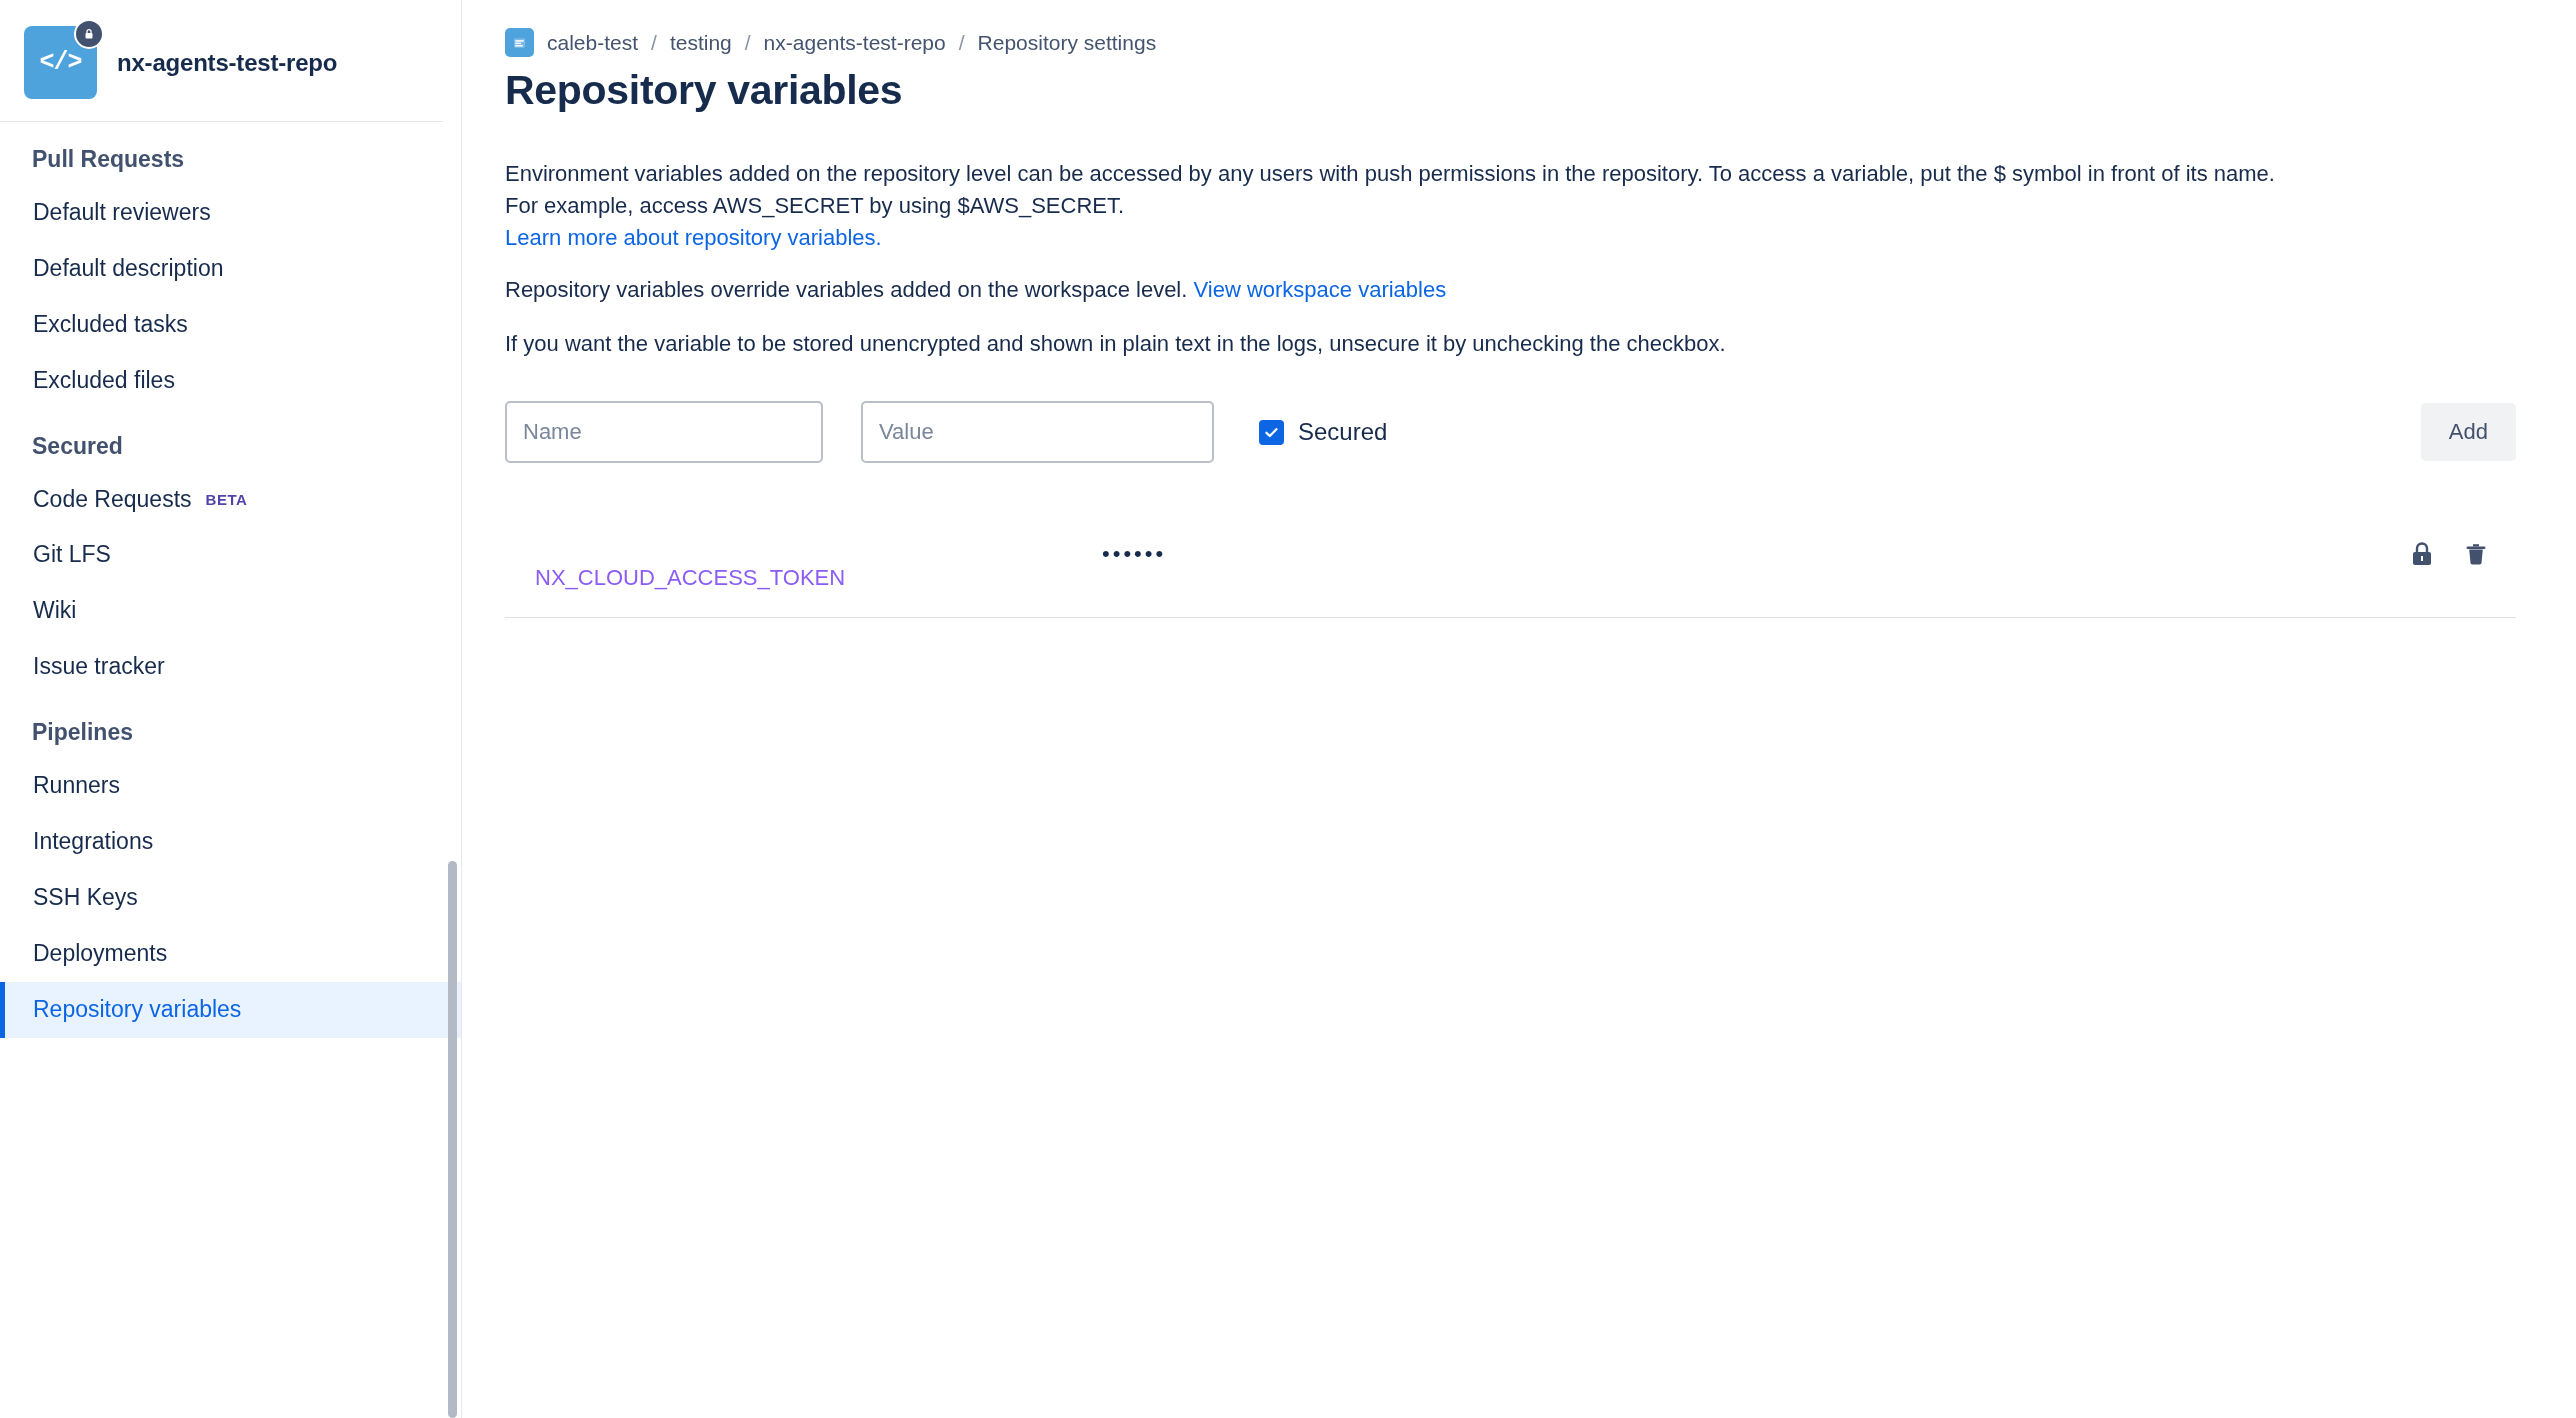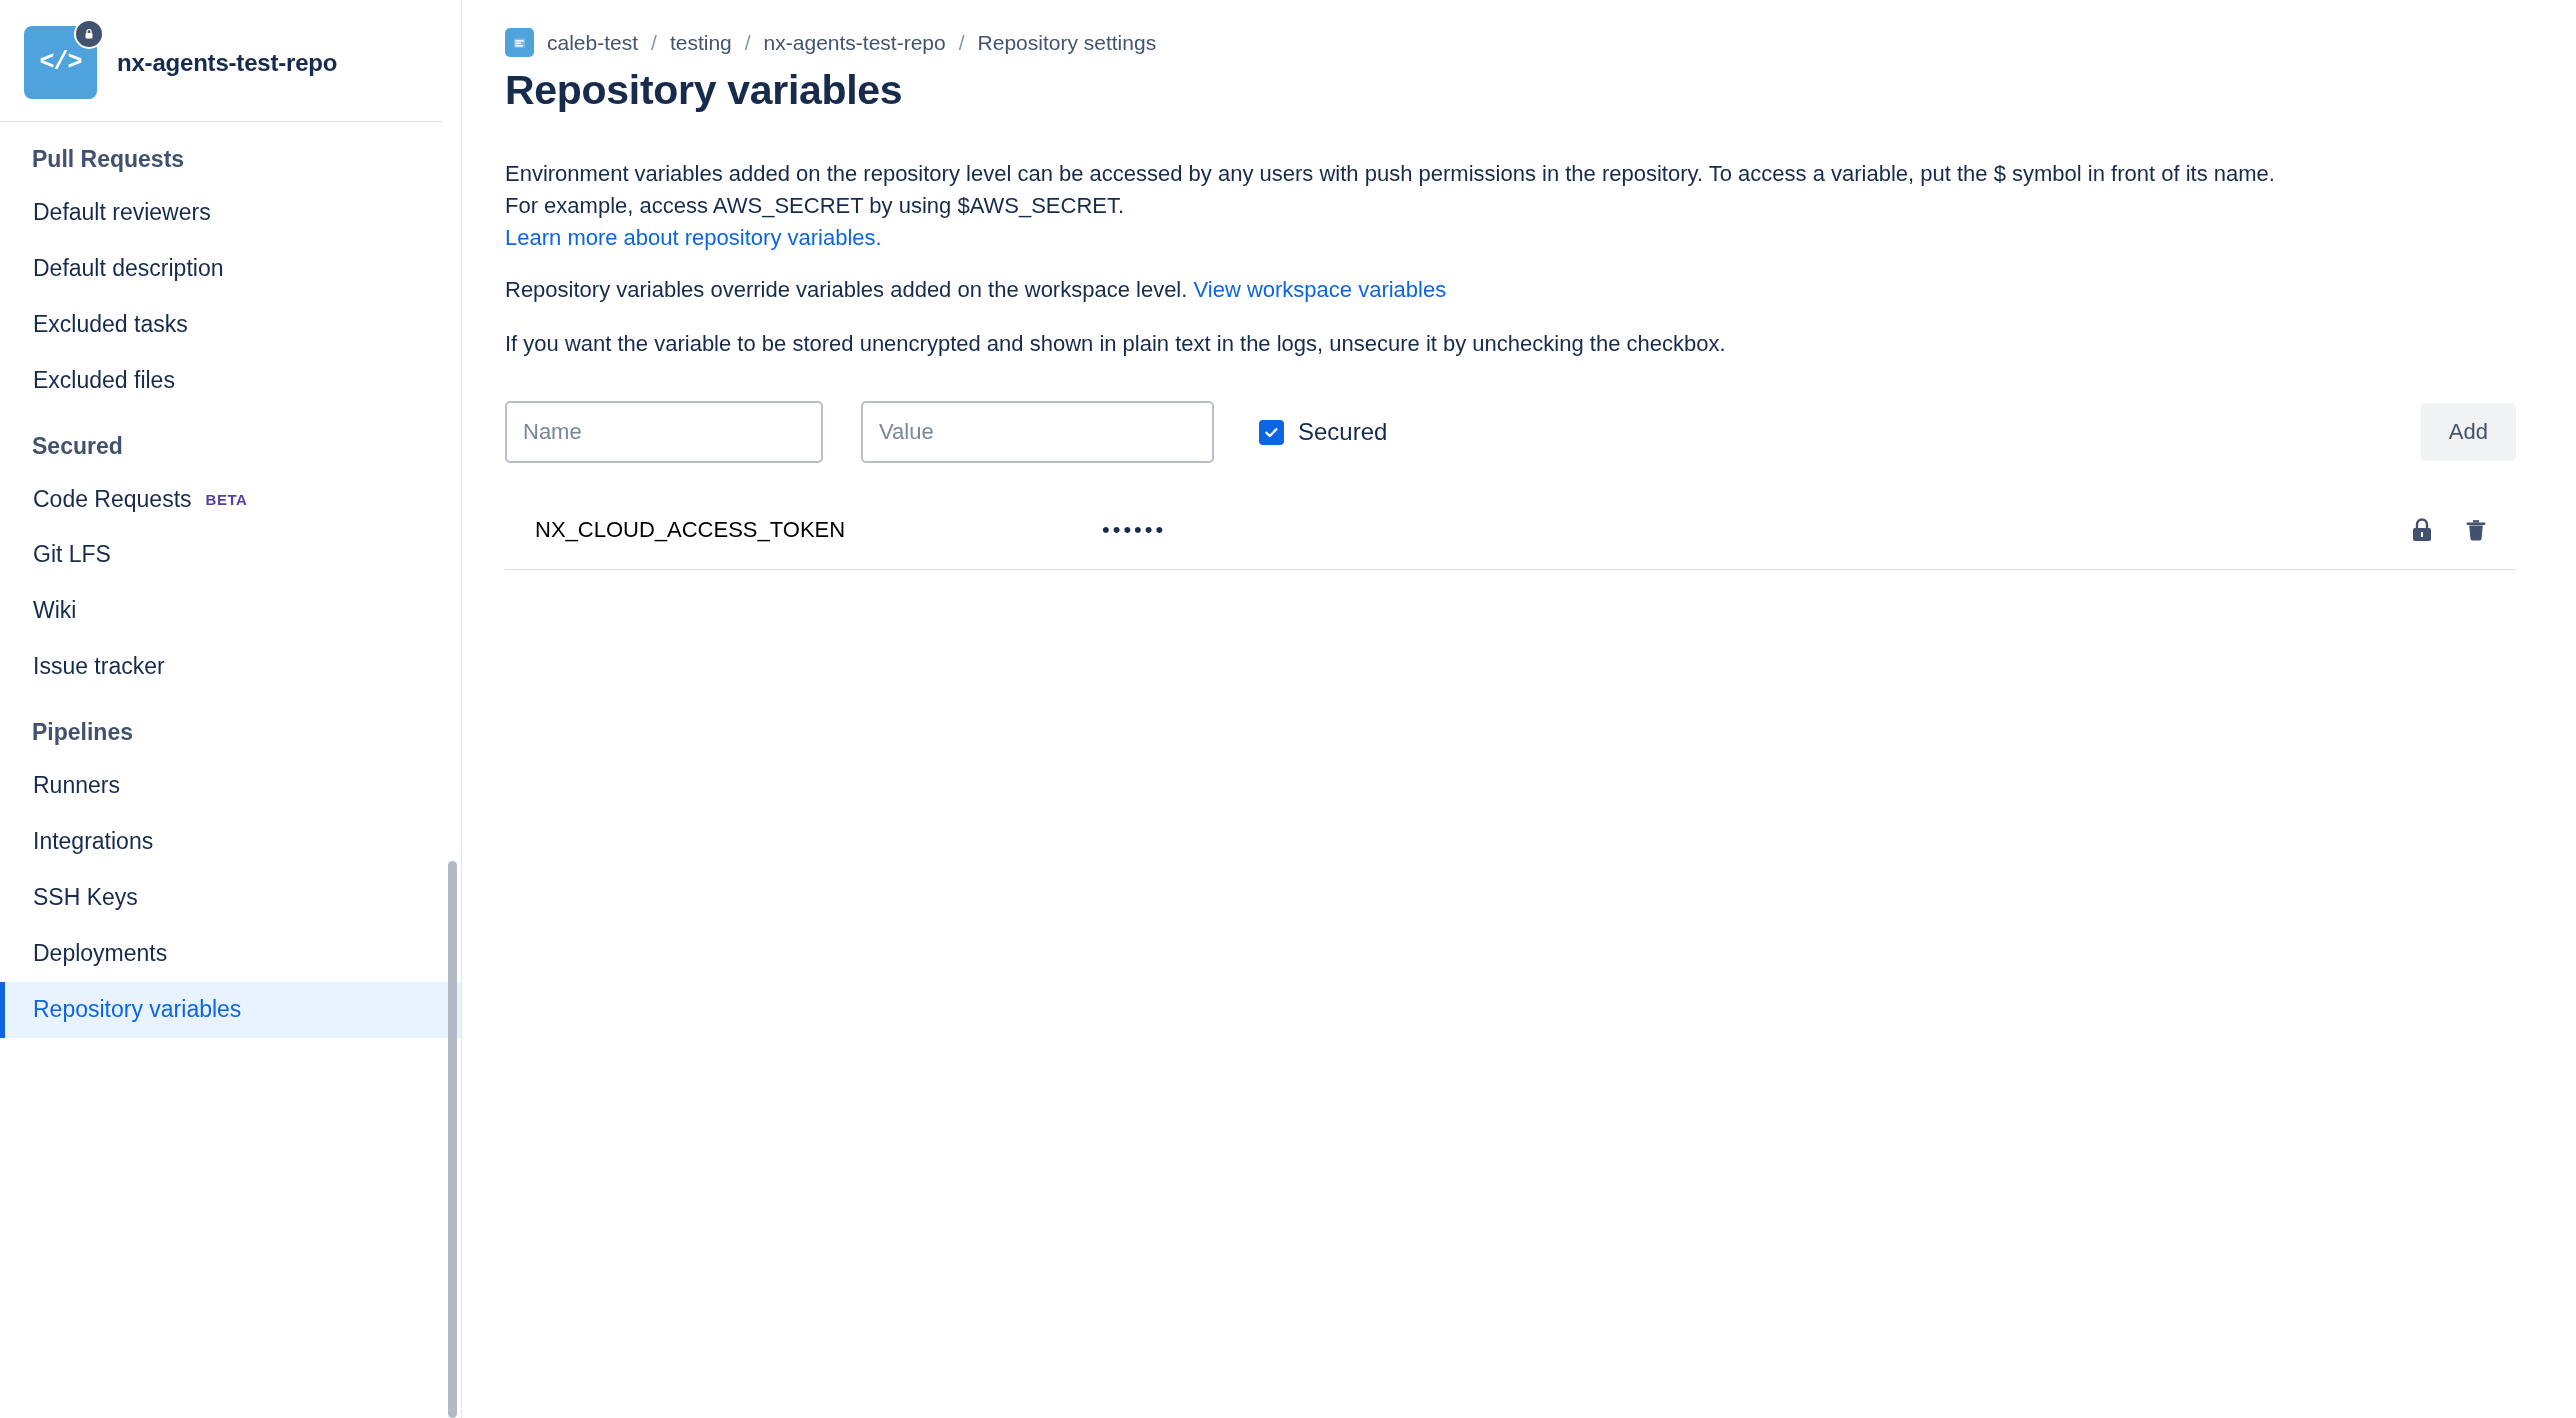--- a/index.html
+++ b/index.html
@@ -245,24 +245,25 @@
     margin-top: 38px;
     border-bottom: 1px solid #dfe1e6;
   }
   .var-row {
     display: flex;
     align-items: center;
     padding: 16px 0 26px 0;
   }
   .var-name {
     font-size: 22px;
-    color: #000000;
+    color: #8b5cf6;
     padding-left: 30px;
     width: 597px;
     box-sizing: border-box;
+    margin-top: 48px;
   }
   .var-value {
     font-size: 22px;
     color: #172b4d;
     letter-spacing: 3px;
   }
   .row-actions {
     margin-left: auto;
     display: flex;
     align-items: center;

